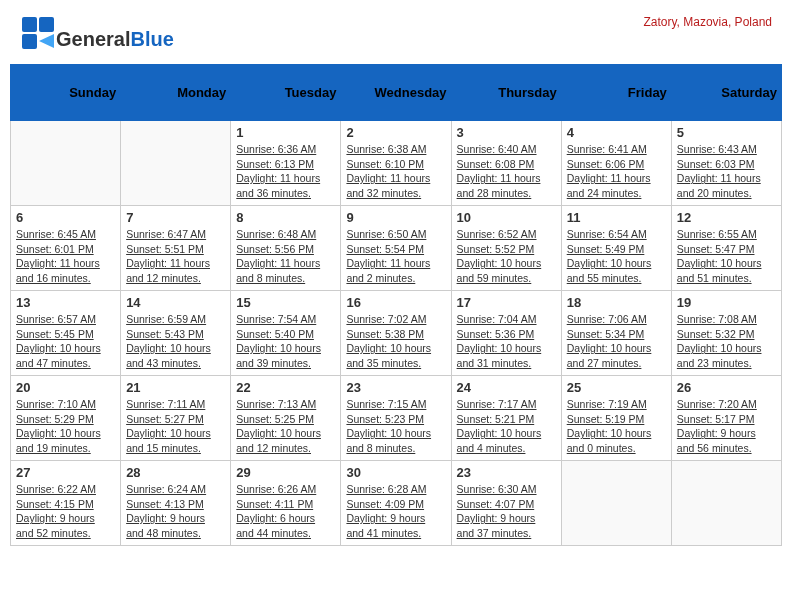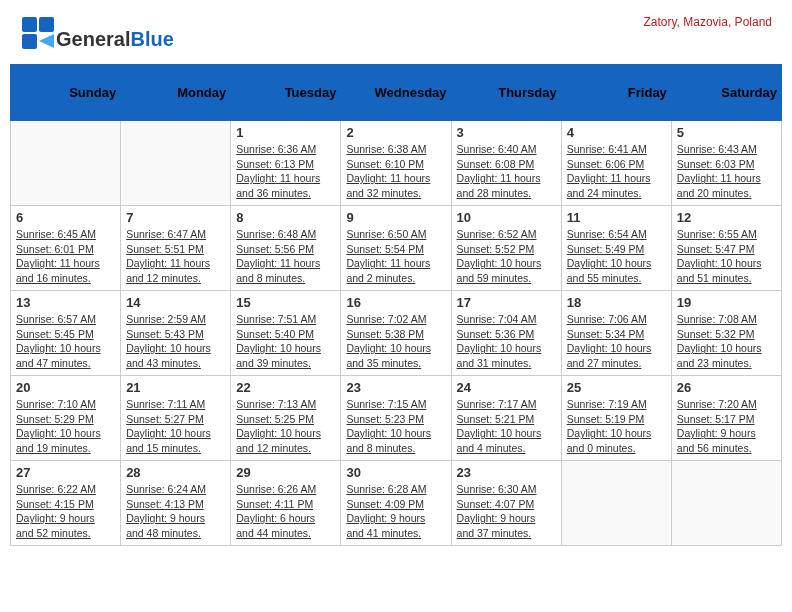--- a/index.html
+++ b/index.html
@@ -162,25 +162,25 @@
           <div class="day-info"><span>Sunrise: 6:55 AM</span><br><span>Sunset: 5:47 PM</span><br><span>Daylight: 10 hours and 51 minutes.</span></div>
         </td>
       </tr>
       <tr>
         <td>
           <span class="day-num">13</span>
           <div class="day-info"><span>Sunrise: 6:57 AM</span><br><span>Sunset: 5:45 PM</span><br><span>Daylight: 10 hours and 47 minutes.</span></div>
         </td>
         <td>
           <span class="day-num">14</span>
-          <div class="day-info"><span>Sunrise: 2:59 AM</span><br><span>Sunset: 5:43 PM</span><br><span>Daylight: 10 hours and 43 minutes.</span></div>
+          <div class="day-info"><span>Sunrise: 6:59 AM</span><br><span>Sunset: 5:43 PM</span><br><span>Daylight: 10 hours and 43 minutes.</span></div>
         </td>
         <td>
           <span class="day-num">15</span>
-          <div class="day-info"><span>Sunrise: 7:51 AM</span><br><span>Sunset: 5:40 PM</span><br><span>Daylight: 10 hours and 39 minutes.</span></div>
+          <div class="day-info"><span>Sunrise: 7:54 AM</span><br><span>Sunset: 5:40 PM</span><br><span>Daylight: 10 hours and 39 minutes.</span></div>
         </td>
         <td>
           <span class="day-num">16</span>
           <div class="day-info"><span>Sunrise: 7:02 AM</span><br><span>Sunset: 5:38 PM</span><br><span>Daylight: 10 hours and 35 minutes.</span></div>
         </td>
         <td>
           <span class="day-num">17</span>
           <div class="day-info"><span>Sunrise: 7:04 AM</span><br><span>Sunset: 5:36 PM</span><br><span>Daylight: 10 hours and 31 minutes.</span></div>
         </td>
         <td>

